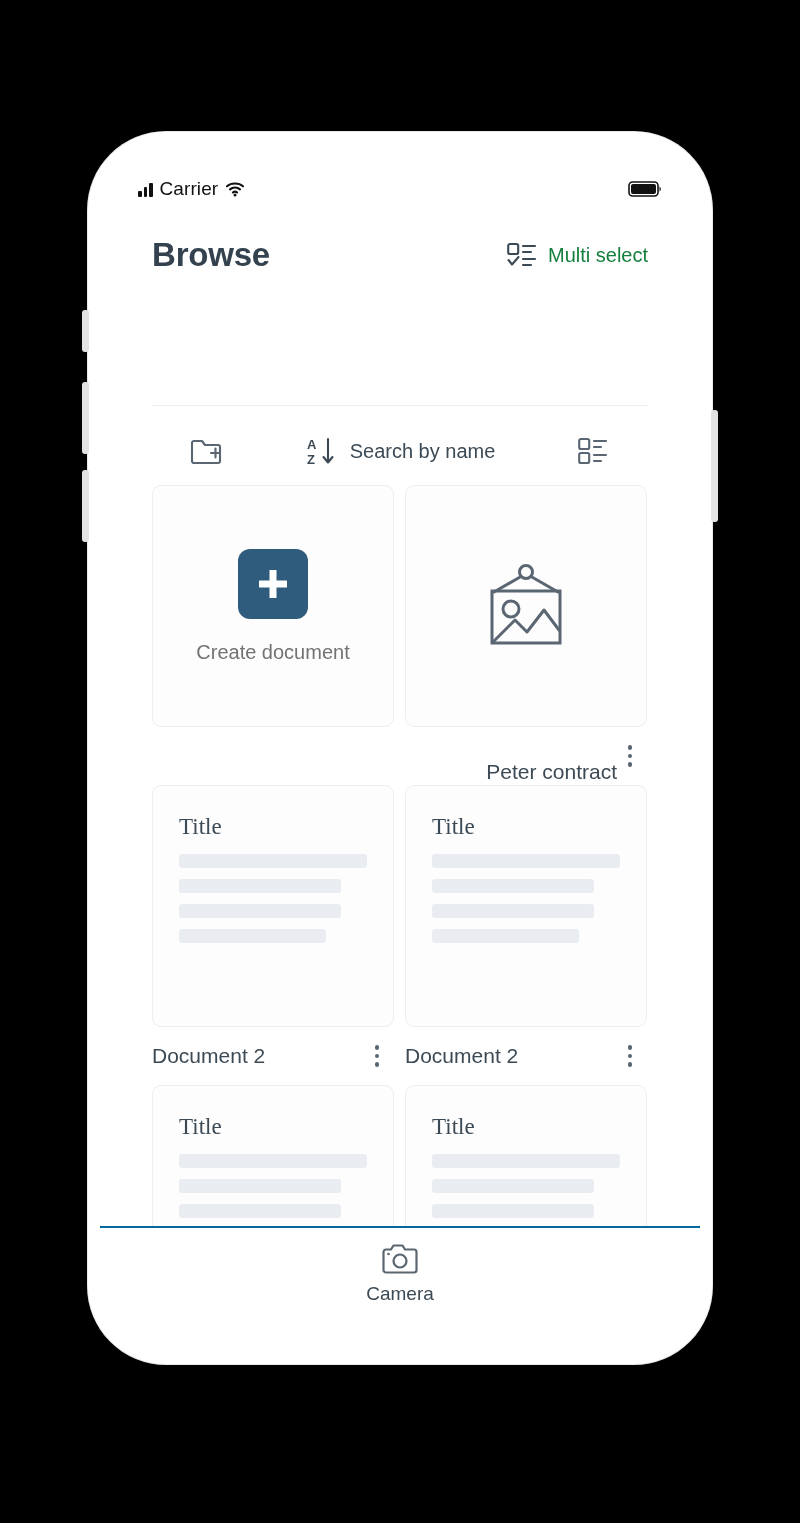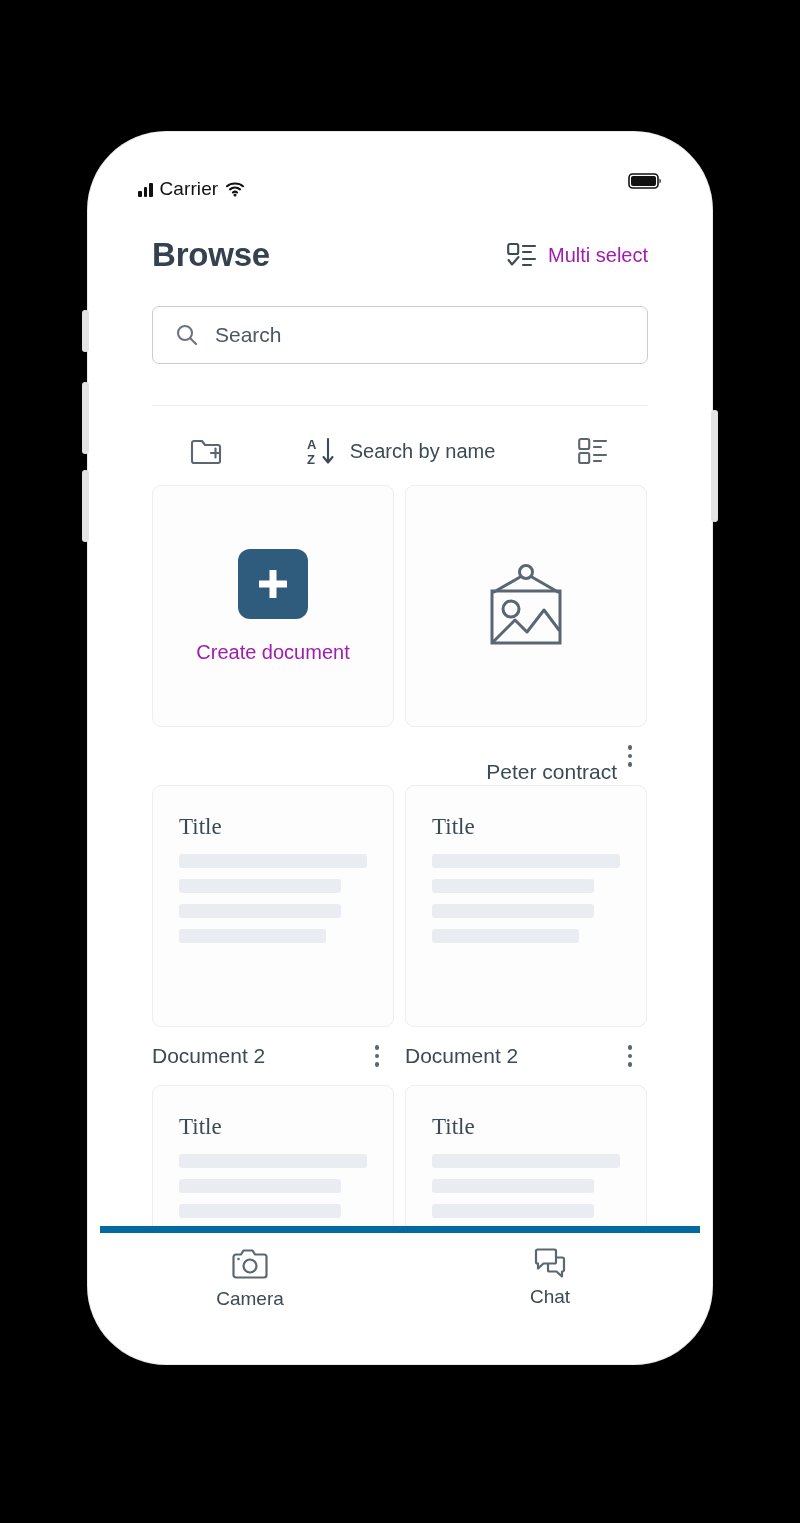--- a/index.html
+++ b/index.html
@@ -76,20 +76,21 @@
     overflow: hidden;
     border-radius: 66px 66px 66px 66px;
   }
 
   
   .statusbar {
     position: absolute;
     left: 0; top: 14px;
     width: 600px; height: 34px;
     display: flex;
+    align-items: center;
     justify-content: space-between;
     padding: 0 38px;
   }
   .status-left {
     display: flex;
     align-items: center;
     gap: 7px;
   }
   .carrier-text {
     font-size: 19px;
@@ -122,21 +123,21 @@
     letter-spacing: -0.2px;
   }
   .multi-select {
     display: flex;
     align-items: center;
     gap: 11px;
     cursor: pointer;
   }
   .multi-select-label {
     font-size: 20px;
-    color: #a21caf;
+    color: #15803d;
   }
 
   
   .search-wrap {
     position: absolute;
     left: 52px; top: 148px;
     width: 496px; height: 58px;
     border: 1px solid #c8ccd2;
     border-radius: 7px;
     display: flex;
@@ -203,21 +204,21 @@
     cursor: pointer;
   }
   .plus-tile {
     width: 70px; height: 70px;
     border-radius: 12px;
     display: flex; align-items: center; justify-content: center;
   }
   .plus-tile svg { display: block; }
   .create-label {
     font-size: 20px;
-    color: #a21caf;
+    color: #737373;
   }
 
   
   .image-card {
     display: flex;
     align-items: center;
     justify-content: center;
     cursor: pointer;
   }
 
@@ -272,21 +273,21 @@
     display: block;
   }
   .kebab.hidden { visibility: hidden; }
 
   
   .tabbar {
     position: absolute;
     left: 0; bottom: 0;
     width: 600px; height: 116px;
     background: #ffffff;
-    border-top: 7px solid #0369a1;
+    border-top: 2px solid #0369a1;
     display: flex;
     align-items: flex-start;
     padding-top: 14px;
     justify-content: flex-end;
   }
   .tab {
     flex: 1;
     display: flex;
     flex-direction: column;
     align-items: center;
@@ -351,29 +352,20 @@
             <line x1="16" y1="10" x2="24" y2="10" stroke="#3c4a55" stroke-width="2.1" stroke-linecap="round"></line>
             <polyline points="1.5,18 5,22.5 11.5,15" fill="none" stroke="#3c4a55" stroke-width="2.1" stroke-linecap="round" stroke-linejoin="round"></polyline>
             <line x1="16" y1="17" x2="28" y2="17" stroke="#3c4a55" stroke-width="2.1" stroke-linecap="round"></line>
             <line x1="16" y1="23" x2="24" y2="23" stroke="#3c4a55" stroke-width="2.1" stroke-linecap="round"></line>
           </svg>
         </span>
         <span class="multi-select-label">Multi select</span>
       </div>
     </div>
 
-    <div class="search-wrap">
-      <span>
-        <svg class="ico" width="24" height="24" viewBox="0 0 24 24">
-          <circle cx="10" cy="10" r="7" fill="none" stroke="#6b747d" stroke-width="2.1"></circle>
-          <line x1="15.2" y1="15.2" x2="21" y2="21" stroke="#6b747d" stroke-width="2.1" stroke-linecap="round"></line>
-        </svg>
-      </span>
-      <span class="search-text">Search</span>
-    </div>
 
     <div class="divider"></div>
 
     <div class="toolbar">
       <div class="tb-left">
         <span>
           <svg class="ico" width="34" height="30" viewBox="0 0 34 30">
             <path d="M2 25 V7 a2 2 0 0 1 2-2 h8 l3 4 h13 a2 2 0 0 1 2 2 v14 a2 2 0 0 1 -2 2 H4 a2 2 0 0 1 -2 -2 z" fill="none" stroke="#5a6672" stroke-width="2.1" stroke-linejoin="round"></path>
             <line x1="21" y1="17" x2="30" y2="17" stroke="#5a6672" stroke-width="2.1" stroke-linecap="round"></line>
             <line x1="25.5" y1="12.5" x2="25.5" y2="21.5" stroke="#5a6672" stroke-width="2.1" stroke-linecap="round"></line>
@@ -517,26 +509,17 @@
           <svg class="ico" width="38" height="34" viewBox="0 0 38 34">
             <path d="M2.5 10 a2.5 2.5 0 0 1 2.5-2.5 h5 l2.5-4 h9 l2.5 4 h9 a2.5 2.5 0 0 1 2.5 2.5 v18 a2.5 2.5 0 0 1 -2.5 2.5 H5 a2.5 2.5 0 0 1 -2.5 -2.5 z" fill="none" stroke="#5a6672" stroke-width="2.2" stroke-linejoin="round"></path>
             <circle cx="19" cy="19" r="6.5" fill="none" stroke="#5a6672" stroke-width="2.2"></circle>
             <circle cx="7.5" cy="12" r="1.3" fill="#5a6672"></circle>
           </svg>
         </span>
         <span class="tab-label">Camera</span>
       </div>
 
 
-      <div class="tab">
-        <span>
-          <svg class="ico" width="34" height="32" viewBox="0 0 34 32">
-            <path d="M3 4 a1.5 1.5 0 0 1 1.5-1.5 h17 a1.5 1.5 0 0 1 1.5 1.5 v11 a1.5 1.5 0 0 1 -1.5 1.5 h-11 l-5.5 5 v-5 h-0.5 a1.5 1.5 0 0 1 -1.5 -1.5 z" fill="none" stroke="#5a6672" stroke-width="2.2" stroke-linejoin="round"></path>
-            <path d="M23 10.5 h6.5 a1.5 1.5 0 0 1 1.5 1.5 v11 a1.5 1.5 0 0 1 -1.5 1.5 h-0.5 v5 l-5.5 -5 h-7 a1.5 1.5 0 0 1 -1.5 -1.5 v-6.5" fill="none" stroke="#5a6672" stroke-width="2.2" stroke-linejoin="round"></path>
-          </svg>
-        </span>
-        <span class="tab-label">Chat</span>
-      </div>
 
     </div>
 
   </div>
 </div>
 
 </body></html>

